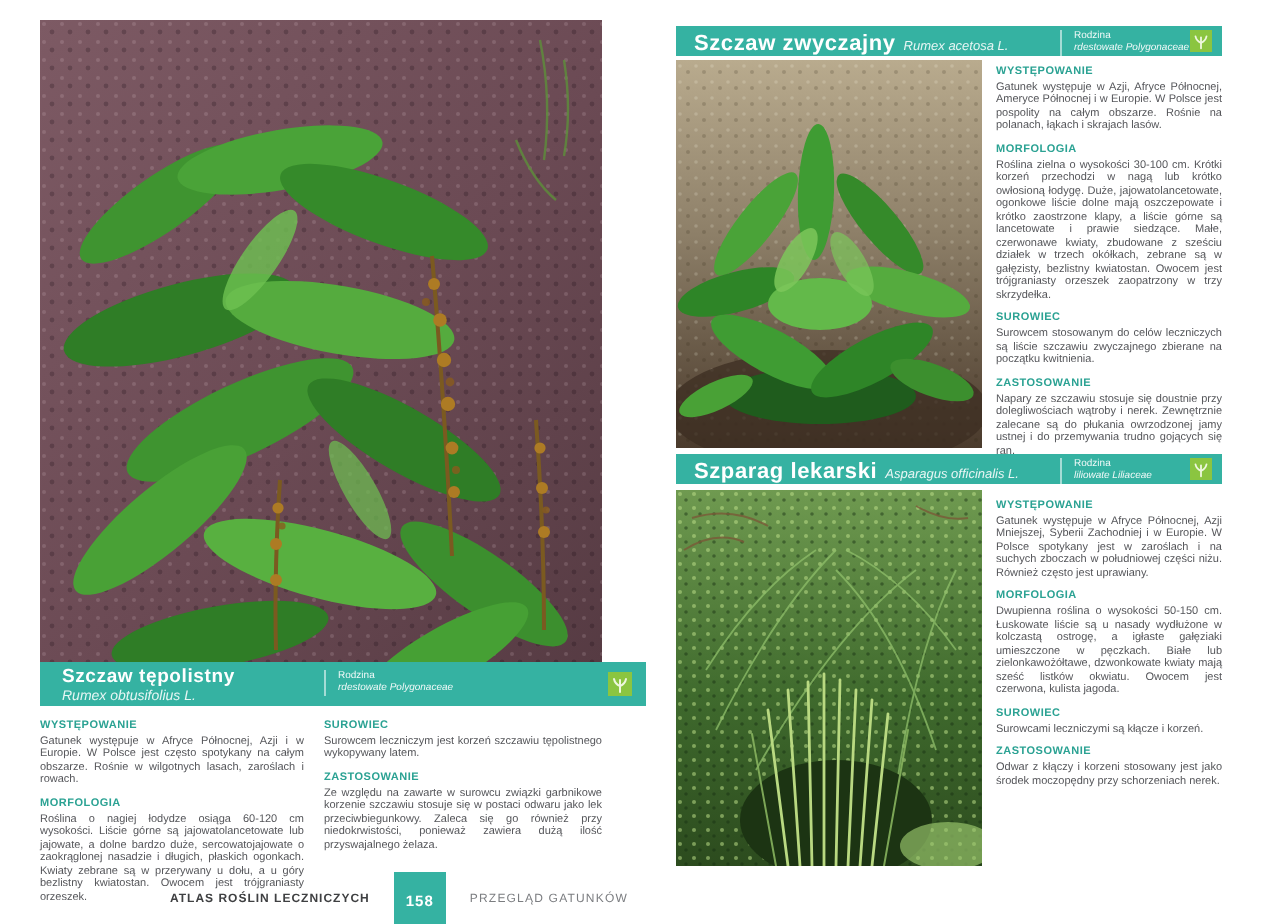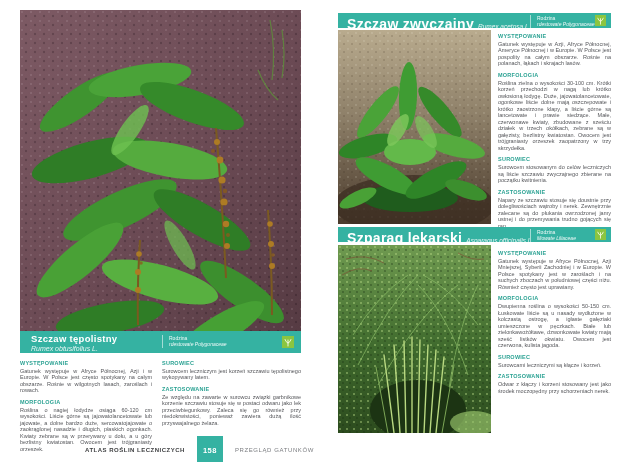--- a/index.html
+++ b/index.html
@@ -9,25 +9,25 @@
     -webkit-font-smoothing:antialiased;
   }
   .abs{position:absolute;}
 
   
   .photo{position:absolute;overflow:hidden;background:#5e4049;}
   .photo svg{display:block;width:100%;height:100%;}
 
   
   .bar{position:absolute;background:#35b2a2;color:#fff;}
-  .bar-left{left:20px;top:331px;width:281px;height:22px;}
+  .bar-left{left:20px;top:331px;width:303px;height:22px;}
   .bar-left .title{font-size:9.5px;font-weight:bold;letter-spacing:.3px;padding:3px 0 0 11px;line-height:1.1;}
   .bar-left .latin{font-size:7px;font-style:italic;color:rgba(255,255,255,.88);padding:1px 0 0 11px;line-height:1;}
   .bar-right{width:273px;height:15px;display:flex;align-items:baseline;}
-  .bar-right .title{font-size:14px;font-weight:bold;letter-spacing:.3px;padding:3px 0 0 9px;}
+  .bar-right .title{font-size:11px;font-weight:bold;letter-spacing:.3px;padding:3px 0 0 9px;}
   .bar-right .latin{font-size:6.5px;font-style:italic;color:rgba(255,255,255,.88);margin-left:4px;}
   .family{position:absolute;border-left:1px solid rgba(255,255,255,.55);padding-left:6px;line-height:1.25;}
   .family .flabel{font-size:5px;color:rgba(255,255,255,.92);}
   .family .fname{font-size:5px;font-style:italic;color:rgba(255,255,255,.92);}
   .bar-left .family{left:142px;top:4px;}
   .bar-right .family{left:192px;top:2px;}
   .ficon{position:absolute;width:12px;height:12px;background:#8bc540;}
   .bar-left .ficon{right:7px;top:5px;}
   .bar-right .ficon{right:5px;top:2px;width:11px;height:11px;}
   .ficon svg{display:block;width:100%;height:100%;}

